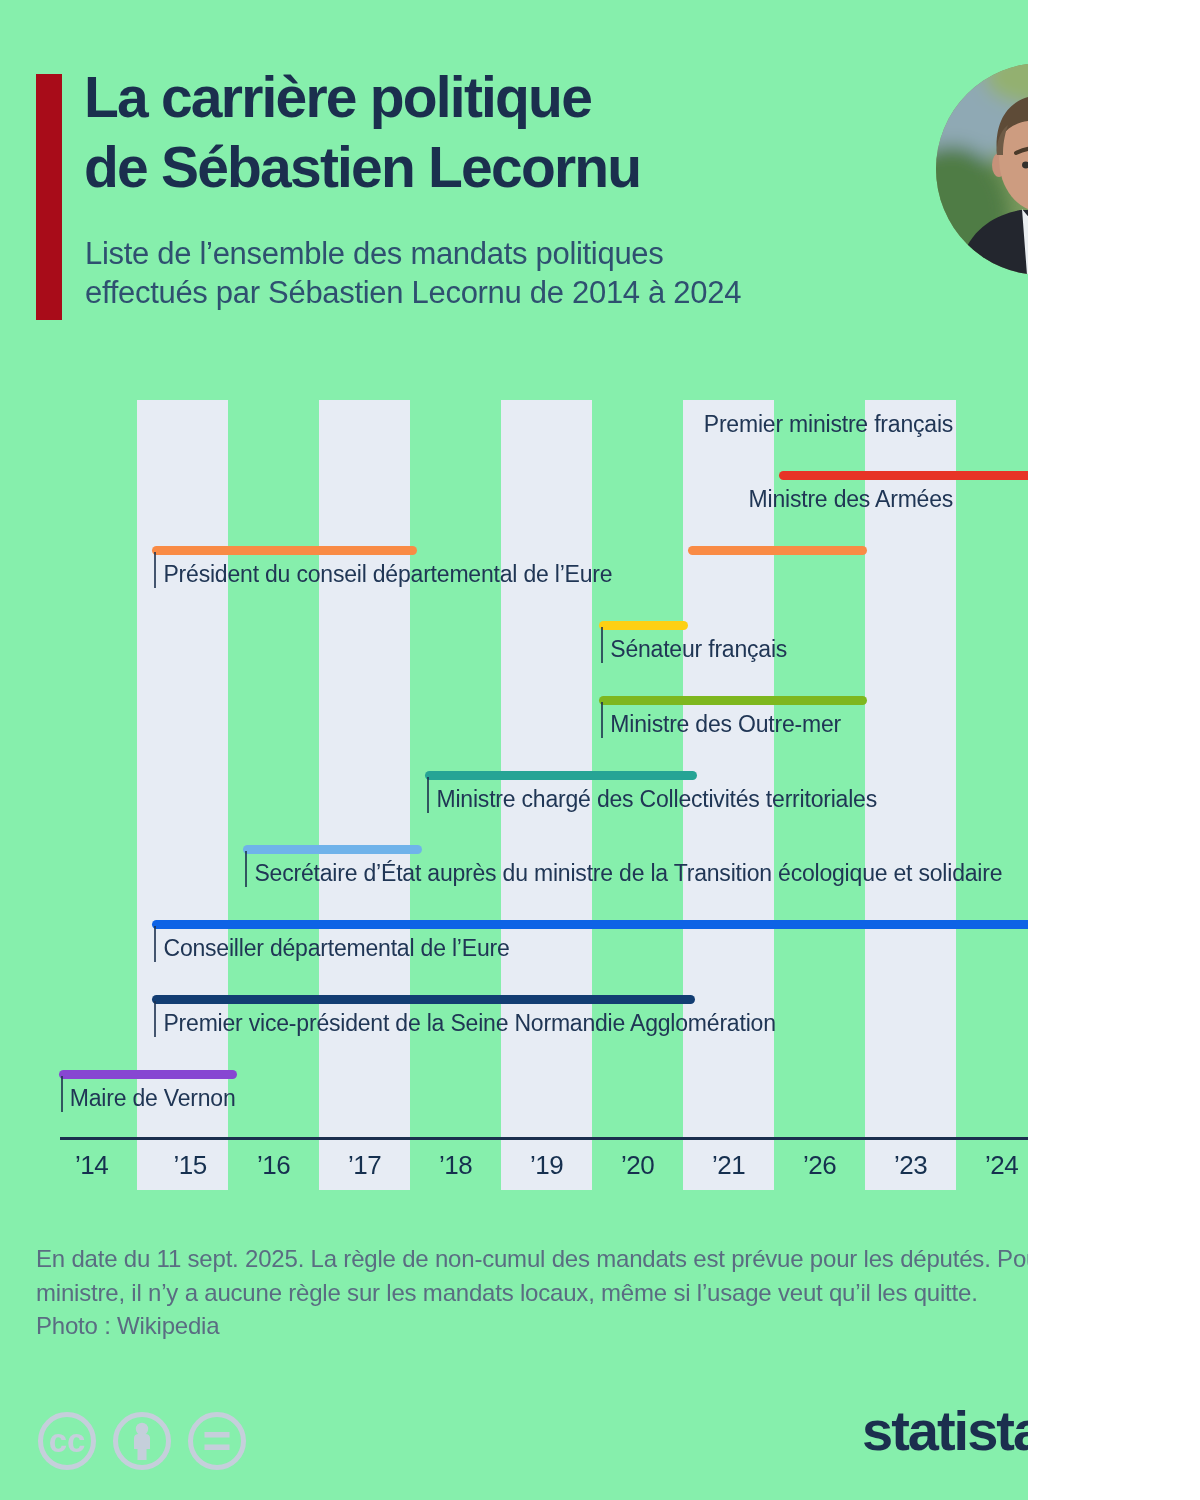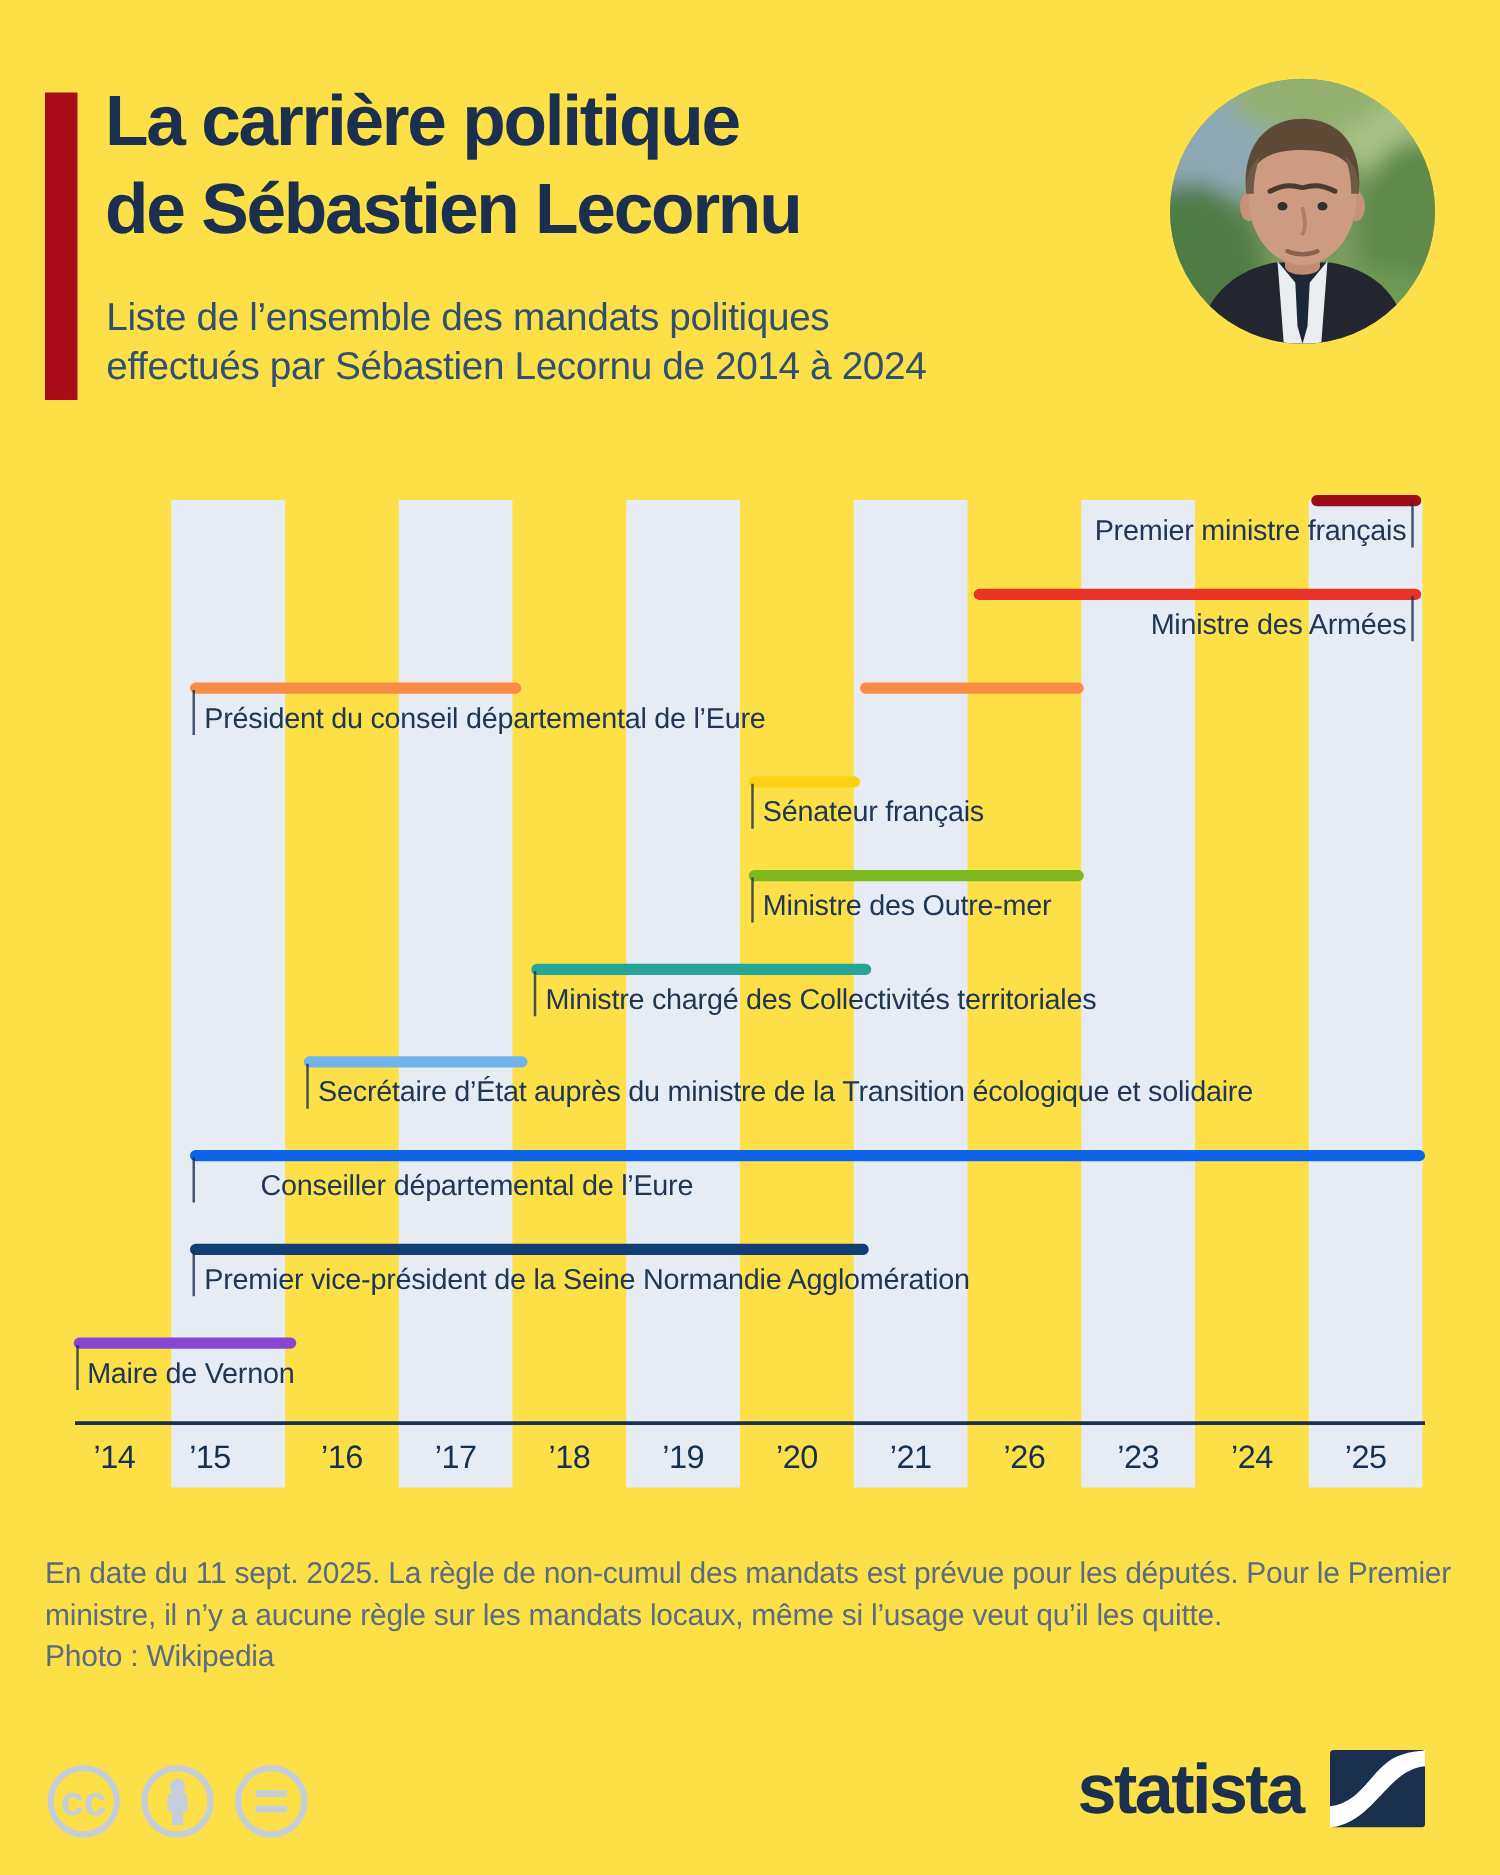--- a/index.html
+++ b/index.html
@@ -1,17 +1,17 @@
 <!DOCTYPE html>
 <html><head>
 <meta charset="utf-8">
 <style>
   html,body{margin:0;padding:0;}
   body{font-family:"Liberation Sans", sans-serif;}
-  #canvas{position:relative;width:1200px;height:1500px;background:#fde047;overflow:hidden;}
+  #canvas{position:relative;width:1028px;height:1500px;background:#86efac;overflow:hidden;}
 
   
   .accent-bar{position:absolute;left:36px;top:74px;width:26px;height:246px;}
   .title{position:absolute;left:84px;top:62px;font-size:57px;font-weight:700;line-height:70px;
          letter-spacing:-1.8px;color:#1b2f4e;white-space:nowrap;}
   .subtitle{position:absolute;left:85px;top:234px;font-size:31px;line-height:39px;
             color:#2f5070;letter-spacing:-0.3px;white-space:nowrap;}
   .portrait{position:absolute;left:936px;top:63px;width:212px;height:212px;}
 
   
@@ -113,30 +113,30 @@
       <div class="row-tick" style="top: 701.6px; left: 601.28px;"></div>
       <div class="bar-label" style="top: 710.6px; left: 610.28px;">Ministre des Outre-mer</div>
       <div class="bar" style="left: 425.47px; width: 271.18px; top: 770.5px; height: 9px; background: rgb(38, 164, 149);"></div>
       <div class="row-tick" style="top: 776.5px; left: 427.47px;"></div>
       <div class="bar-label" style="top: 785.5px; left: 436.47px;">Ministre chargé des Collectivités territoriales</div>
       <div class="bar" style="left: 243.47px; width: 178.36px; top: 845.4px; height: 9px; background: rgb(111, 179, 234);"></div>
       <div class="row-tick" style="top: 851.4px; left: 245.47px;"></div>
       <div class="bar-label" style="top: 860.4px; left: 254.47px;">Secrétaire d’État auprès du ministre de la Transition écologique et solidaire</div>
       <div class="bar" style="left: 152.47px; width: 987.35px; top: 920.3px; height: 9px; background: rgb(14, 99, 230);"></div>
       <div class="row-tick" style="top: 926.3px; left: 154.47px;"></div>
-      <div class="bar-label" style="top: 935.3px; left: 163.47px; margin-left: 45px;">Conseiller départemental de l’Eure</div>
+      <div class="bar-label" style="top: 935.3px; left: 163.47px;">Conseiller départemental de l’Eure</div>
       <div class="bar" style="left: 152.47px; width: 542.36px; top: 995.2px; height: 9px; background: rgb(18, 61, 114);"></div>
       <div class="row-tick" style="top: 1001.2px; left: 154.47px;"></div>
       <div class="bar-label" style="top: 1010.2px; left: 163.47px;">Premier vice-président de la Seine Normandie Agglomération</div>
       <div class="bar" style="left: 58.74px; width: 178.36px; top: 1070.1px; height: 9px; background: rgb(135, 70, 210);"></div>
       <div class="row-tick" style="top: 1076.1px; left: 60.74px;"></div>
       <div class="bar-label" style="top: 1085.1px; left: 69.74px;">Maire de Vernon</div>
       <div class="axis-line"></div>
       <div class="axis-label" style="left: 91.5px;">’14</div>
-      <div class="axis-label" style="left: 168px; text-align: right;">’15</div>
+      <div class="axis-label" style="left: 190px; text-align: right;">’15</div>
       <div class="axis-label" style="left: 273.5px;">’16</div>
       <div class="axis-label" style="left: 364.5px;">’17</div>
       <div class="axis-label" style="left: 455.5px;">’18</div>
       <div class="axis-label" style="left: 546.5px;">’19</div>
       <div class="axis-label" style="left: 637.5px;">’20</div>
       <div class="axis-label" style="left: 728.5px;">’21</div>
       <div class="axis-label" style="left: 819.5px;">’26</div>
       <div class="axis-label" style="left: 910.5px;">’23</div>
       <div class="axis-label" style="left: 1001.5px;">’24</div>
       <div class="axis-label" style="left: 1092.5px;">’25</div>

